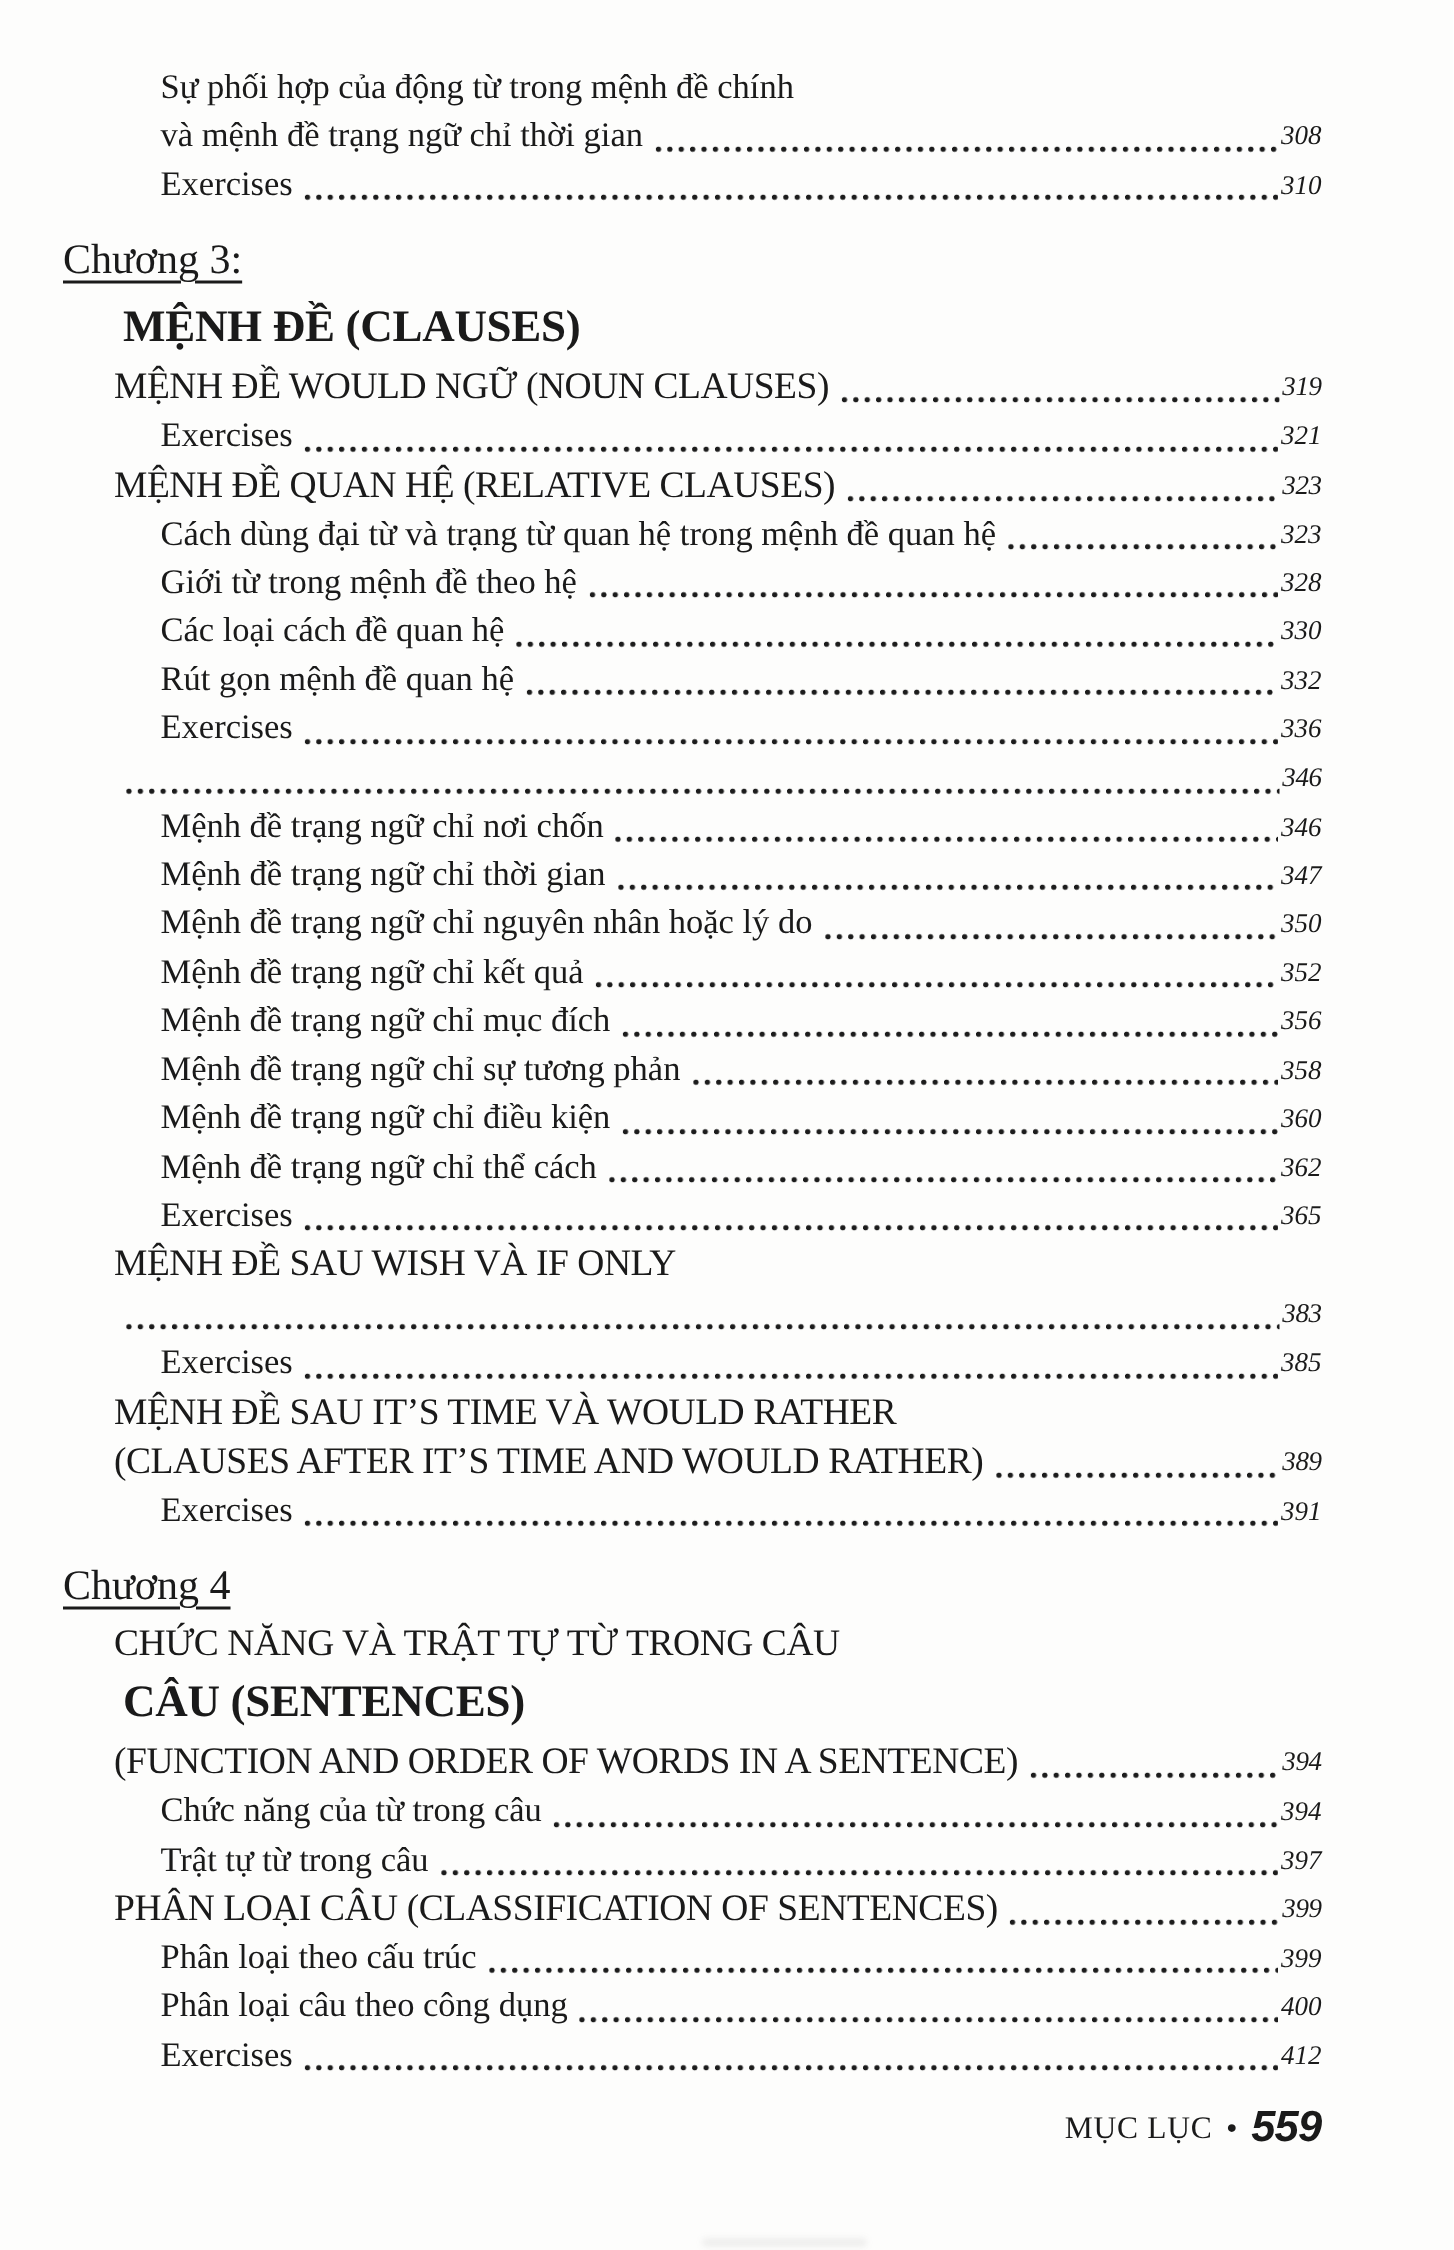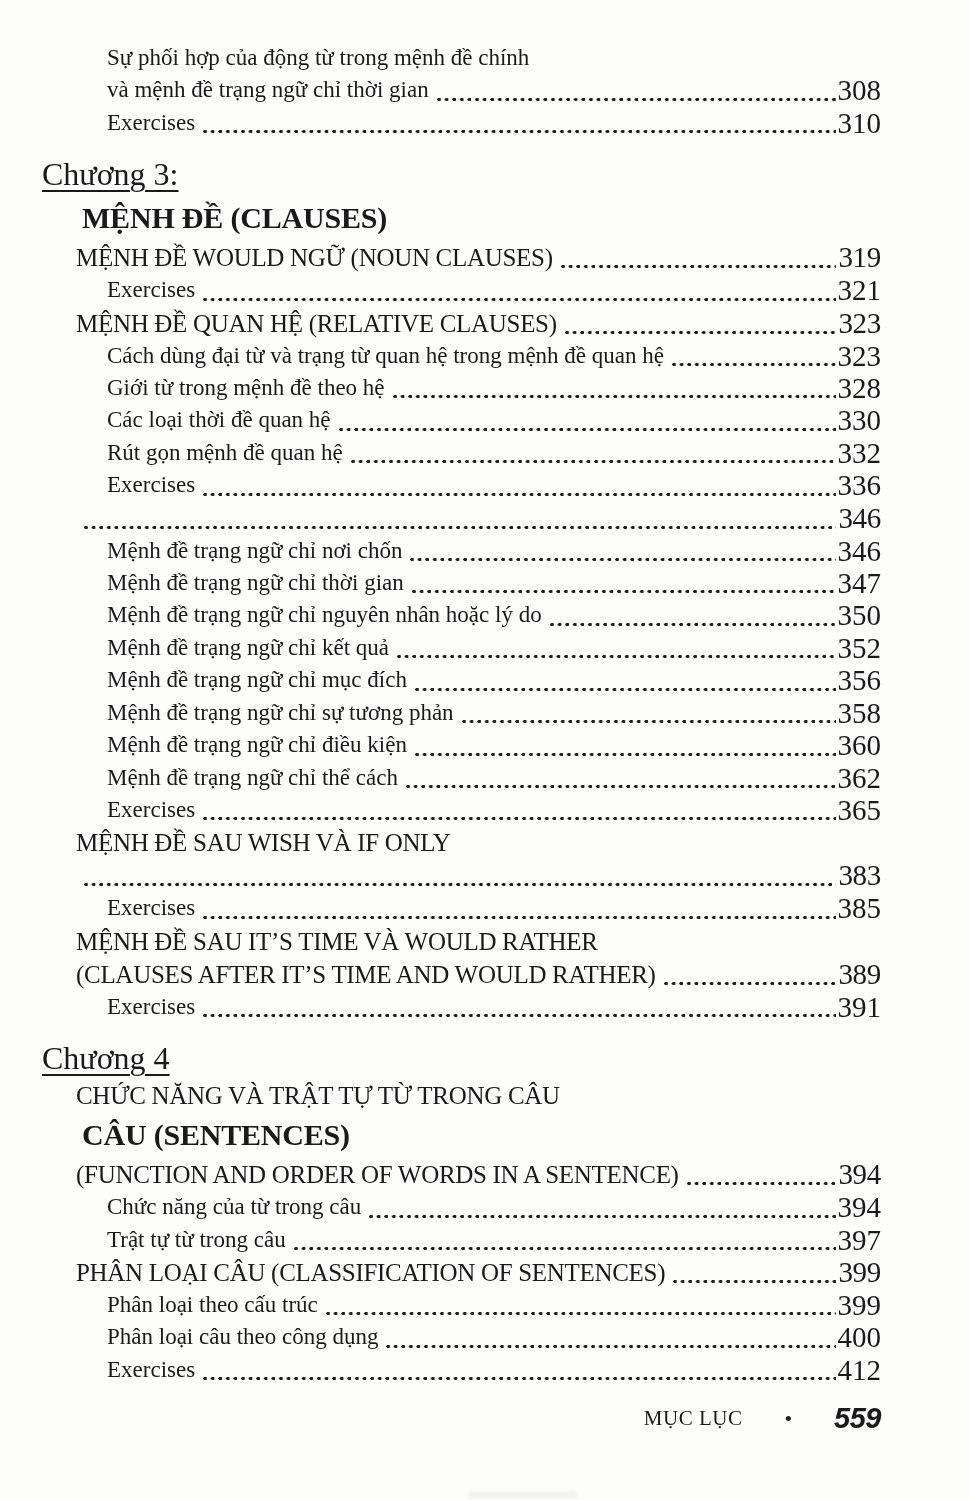--- a/index.html
+++ b/index.html
@@ -23,21 +23,21 @@
   .t-item, .t-continuation {
     font-size: 23px;
     line-height: 32.4px;
   }
   .t-section {
     font-size: 25px;
     line-height: 33px;
     letter-spacing: -0.3px;
   }
   .t-chapter-label {
-    font-size: 32px;
+    font-size: 28px;
     line-height: 42px;
     margin-top: 14px;
   }
   .t-chapter-label .label {
     text-decoration: underline;
     text-decoration-thickness: 2px;
     text-underline-offset: 5px;
   }
   .t-chapter-title {
     font-size: 30px;
@@ -53,29 +53,29 @@
     flex: 1;
     align-self: flex-end;
     height: 7px;
     margin: 0 2px 4px 7px;
     background-image: radial-gradient(circle at 3px 3.5px, #1c1c1c 1.55px, rgba(0,0,0,0) 2px);
     background-size: 7.6px 7px;
     background-repeat: repeat-x;
     background-position: left bottom;
   }
   .page-num {
-    font-size: 29px;
+    font-size: 18px;
     white-space: nowrap;
+    font-style: italic;
   }
   .footer {
     display: flex;
     justify-content: flex-end;
     align-items: center;
     padding: 16px 88px 0 0;
-    gap: 33px;
   }
   .footer-label {
     font-size: 21px;
     letter-spacing: 0.5px;
   }
   .footer-bullet {
     font-size: 22px;
     margin: 0 9px;
   }
   .footer-page {
@@ -139,21 +139,21 @@
         <span class="label">Cách dùng đại từ và trạng từ quan hệ trong mệnh đề quan hệ</span>
         <span class="leader"></span>
         <span class="page-num">323</span>
       </div>
       <div class="row t-item i-2">
         <span class="label">Giới từ trong mệnh đề theo hệ</span>
         <span class="leader"></span>
         <span class="page-num">328</span>
       </div>
       <div class="row t-item i-2">
-        <span class="label">Các loại thời đề quan hệ</span>
+        <span class="label">Các loại cách đề quan hệ</span>
         <span class="leader"></span>
         <span class="page-num">330</span>
       </div>
       <div class="row t-item i-2">
         <span class="label">Rút gọn mệnh đề quan hệ</span>
         <span class="leader"></span>
         <span class="page-num">332</span>
       </div>
       <div class="row t-item i-2">
         <span class="label">Exercises</span>

